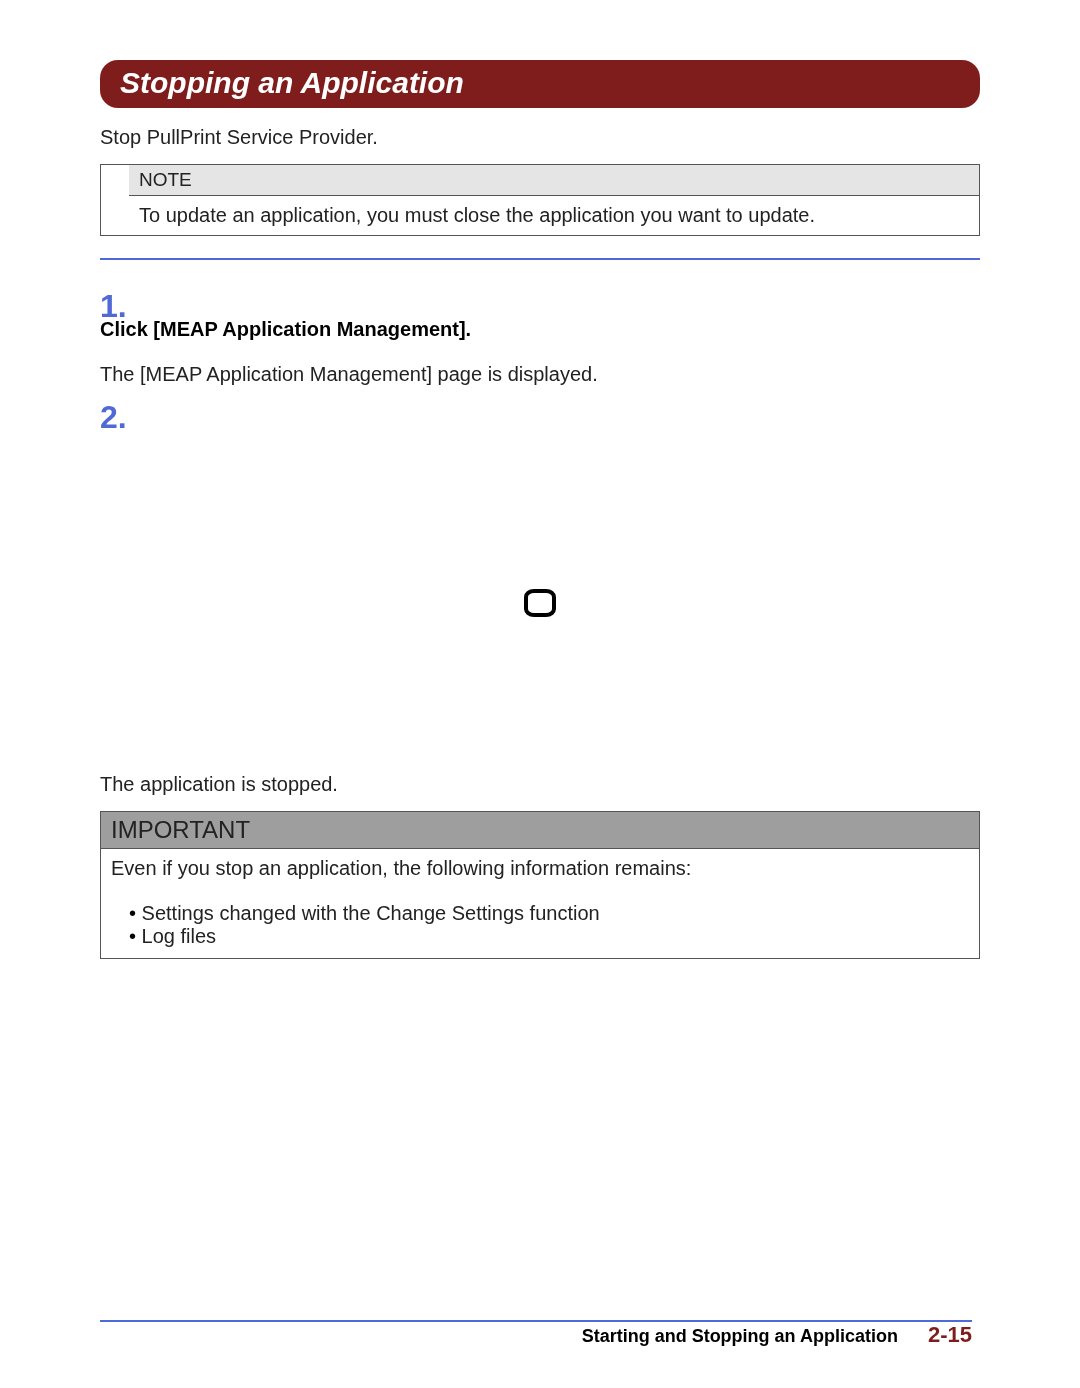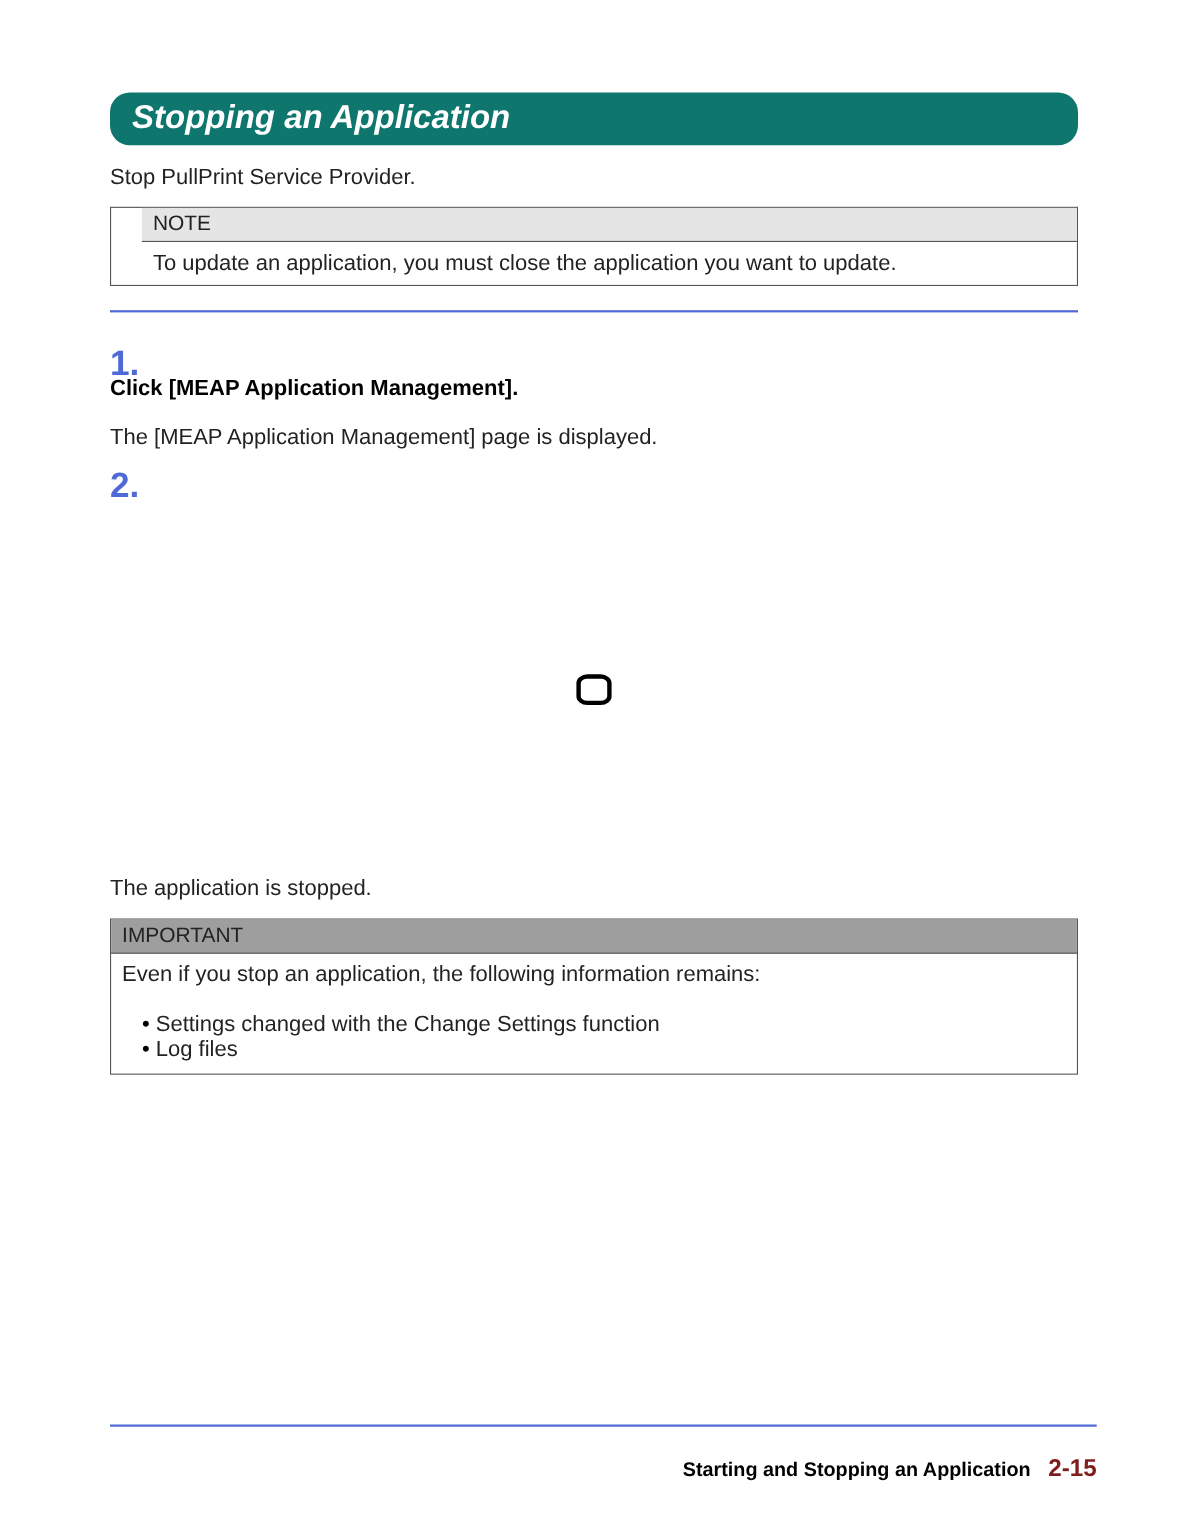--- a/index.html
+++ b/index.html
@@ -13,29 +13,28 @@
       background: #ffffff;
       font-family: "Segoe UI", Arial, sans-serif;
       position: relative;
     }
     .page {
       padding: 60px 100px 40px 100px;
       height: 100%;
       position: relative;
     }
     .section-header {
-      background: #0f766e;
+      background: #7f1d1d;
       color: #ffffff;
       font-size: 30px;
       font-weight: bold;
       font-style: italic;
       padding: 6px 20px 8px 20px;
       border-radius: 18px 18px 18px 18px;
       margin-bottom: 18px;
-      margin-top: 24px;
     }
     .intro-text {
       font-size: 20px;
       color: #222;
       margin-bottom: 15px;
     }
     .note-box {
       border: 1px solid #555;
       margin-bottom: 22px;
       padding-left: 28px;
@@ -95,21 +94,21 @@
       font-size: 20px;
       color: #222;
       margin-bottom: 15px;
     }
     .important-box {
       border: 1px solid #555;
     }
     .important-header {
       background: #9e9e9e;
       padding: 4px 10px;
-      font-size: 19px;
+      font-size: 24px;
       color: #222;
       border-bottom: 1px solid #555;
     }
     .important-body {
       padding: 8px 10px 10px 10px;
       font-size: 20px;
       color: #222;
     }
     .important-list {
       list-style: none;
@@ -117,27 +116,27 @@
       padding-left: 18px;
     }
     .important-list li::before {
       content: "• ";
       color: #000;
     }
     .footer {
       position: absolute;
       bottom: 40px;
       left: 100px;
-      right: 83px;
+      right: 108px;
       border-top: 2.5px solid #4f69d6;
-      padding-top: 25px;
+      padding-top: 0;
       display: flex;
       justify-content: flex-end;
       align-items: baseline;
-      gap: 16px;
+      gap: 30px;
     }
     .footer-title {
       font-size: 18px;
       font-weight: bold;
       color: #000;
     }
     .footer-page {
       font-size: 22px;
       font-weight: bold;
       color: #7f1d1d;

